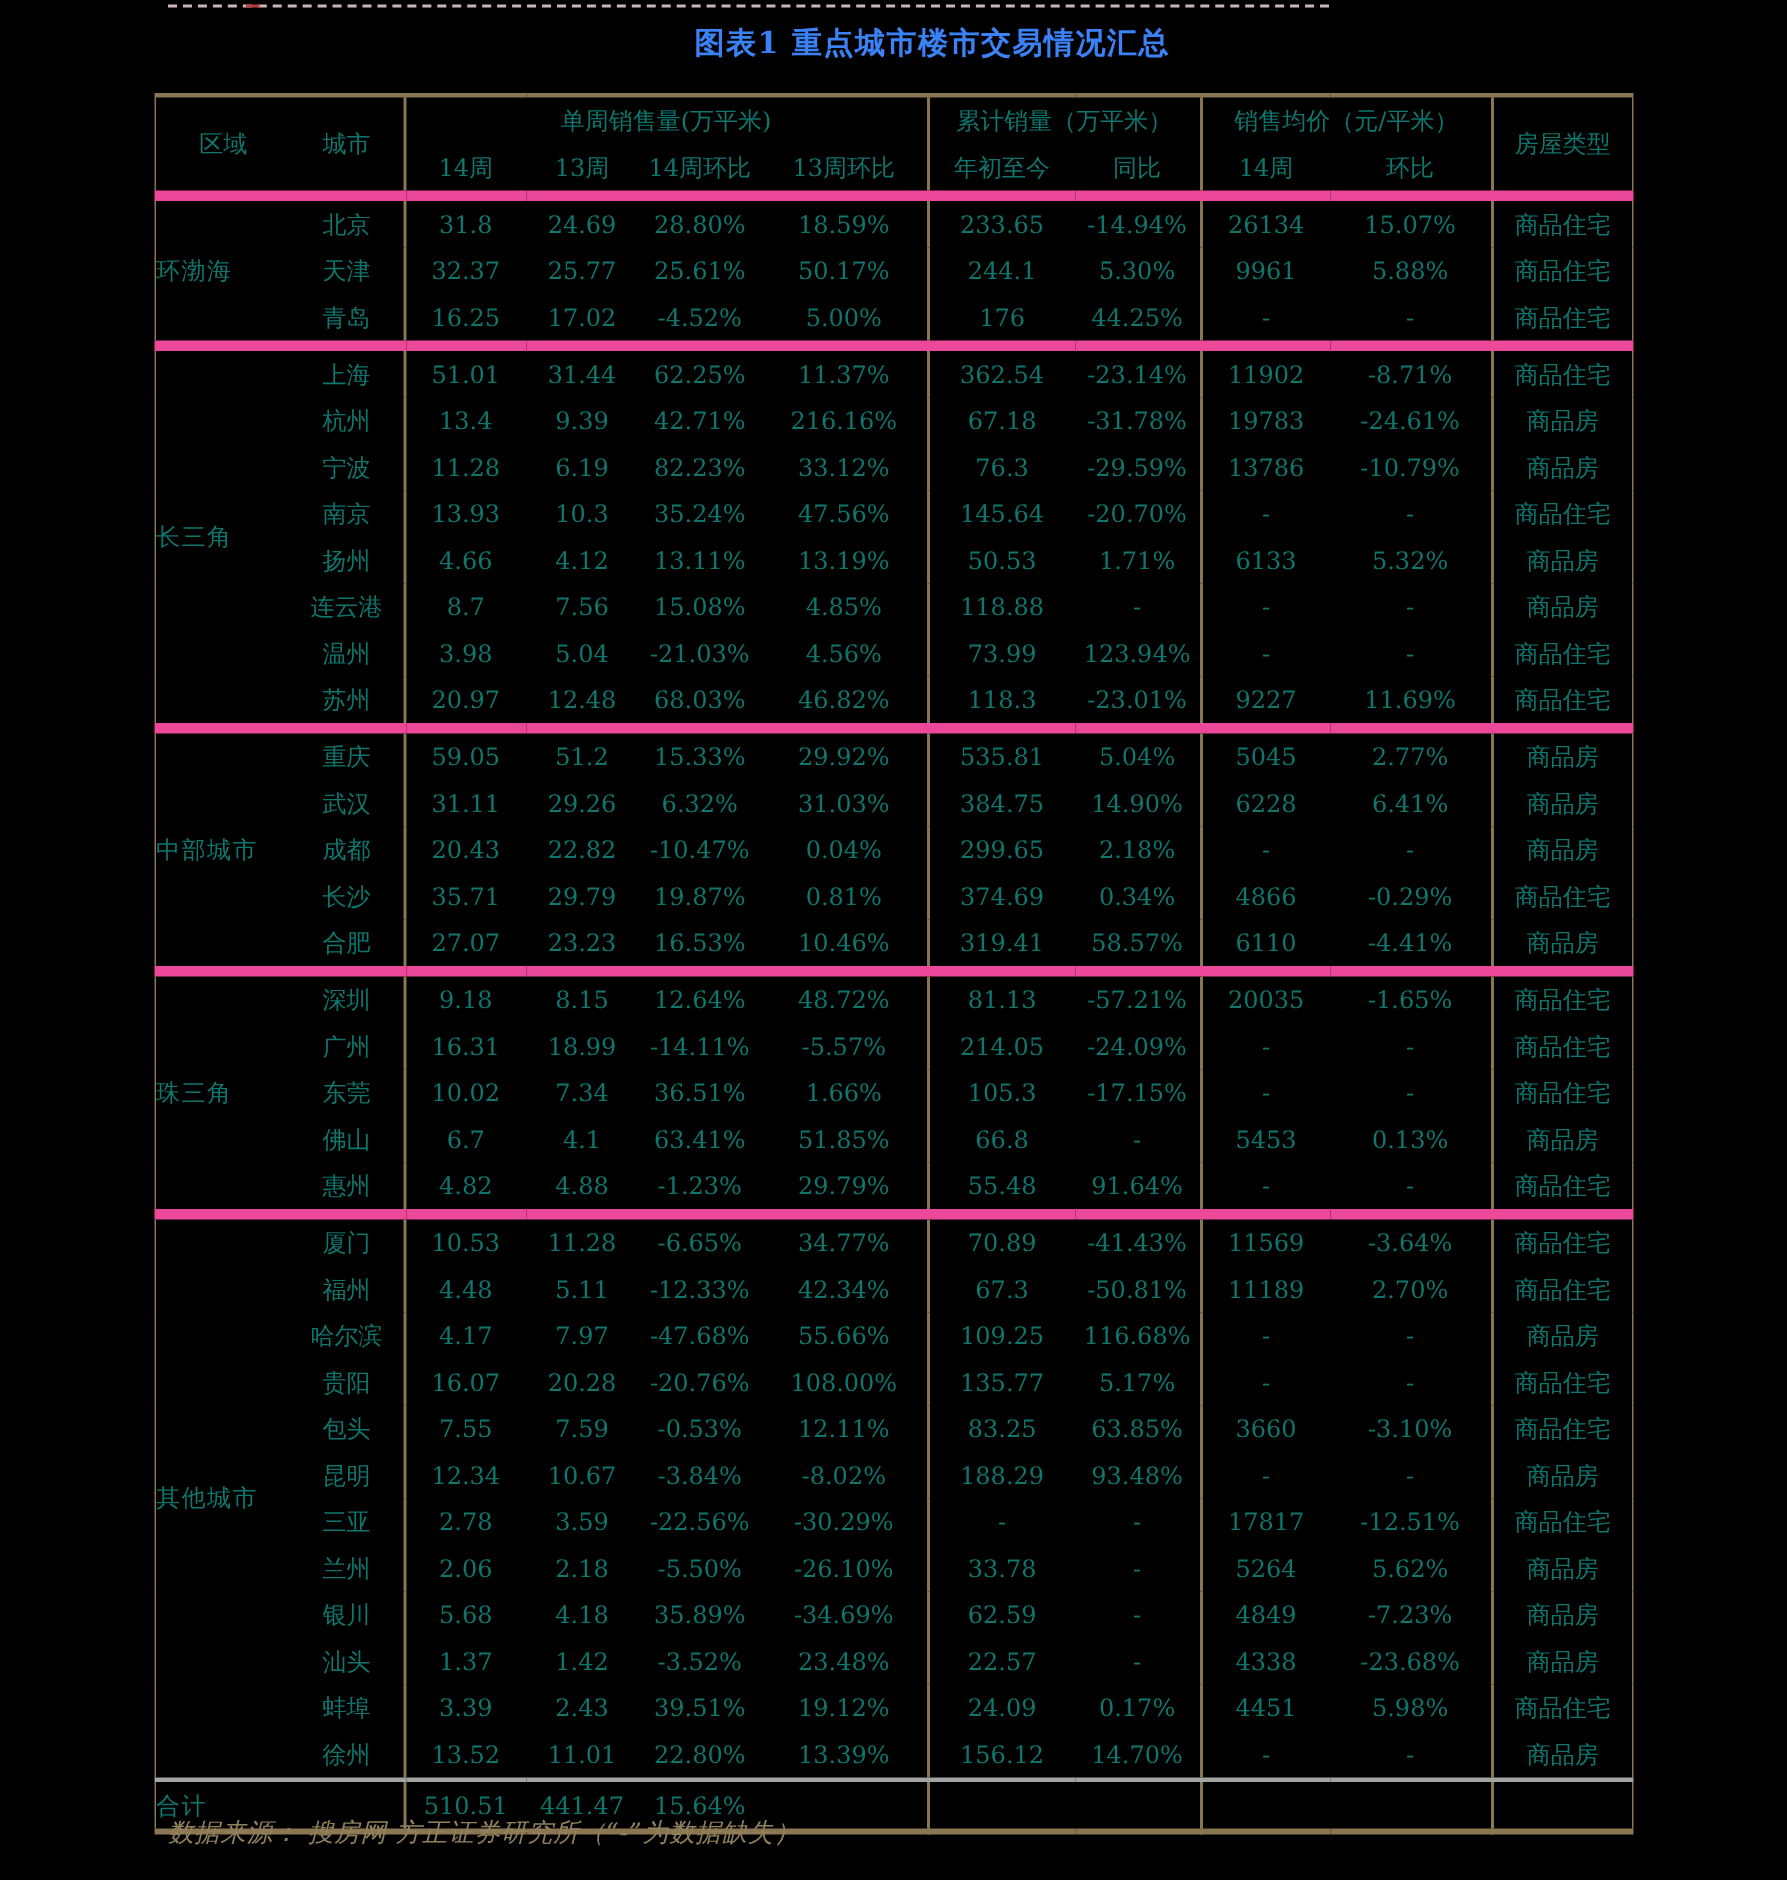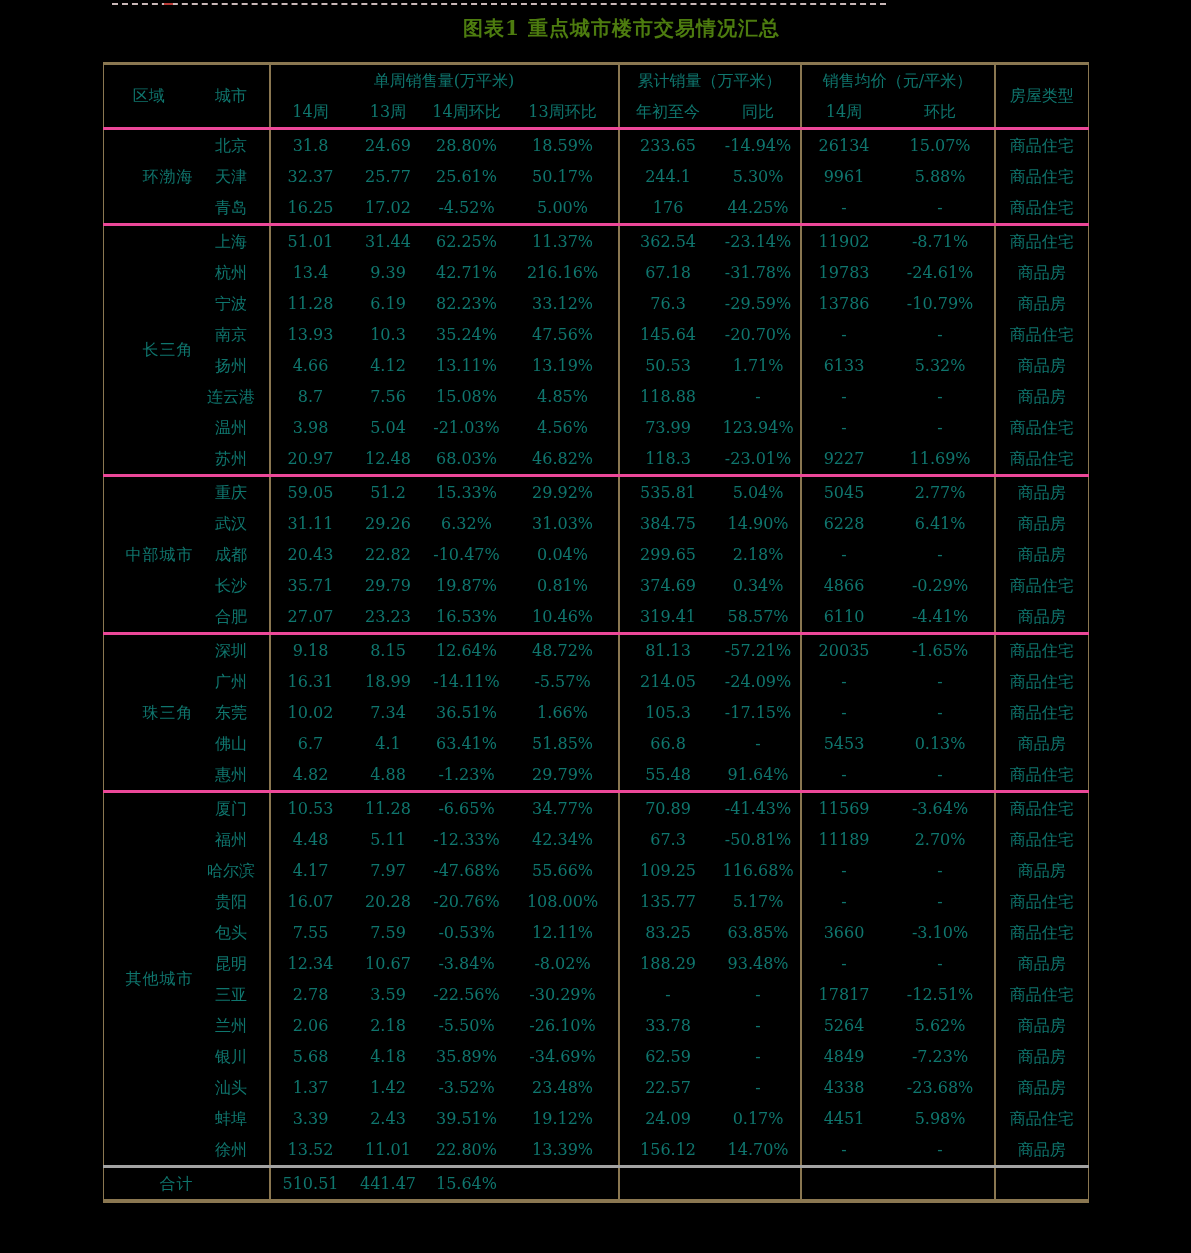--- a/index.html
+++ b/index.html
@@ -9,36 +9,36 @@
     color:#9c8a66;
   }
   .stage { position:absolute; inset:0; }
   .top-dashed-line {
     position:absolute; left:112px; top:3px; width:774px; height:0;
     border-top:2px dashed #c9b7b7;
   }
   .red-dash { position:absolute; left:52px; top:-2px; width:9px; height:2px; background:#b93a36; }
   .title {
     position:absolute; top:15px; left:0; width:100%; box-sizing:border-box; padding-left:52px;
-    margin:0; text-align:center; font-size:20px; font-weight:700; letter-spacing:1px; color:#4d7c0f;
+    margin:0; text-align:center; font-size:20px; font-weight:700; letter-spacing:1px; color:#3b82f6;
   }
   table.data-table {
     position:absolute; left:103px; top:62px; width:985px;
     border-collapse:collapse; table-layout:fixed;
     font-size:16px; color:#0f766e;
     border:1px solid #8a7751; border-top:3px solid #8a7751; border-bottom:4px solid #8a7751;
   }
   th, td { padding:0; margin:0; text-align:center; font-weight:normal; line-height:1.1; overflow:hidden; white-space:nowrap; }
   thead th { height:31px; font-size:16px; }
   thead { border-bottom:3px solid #8a7751; }
   tbody td { height:31px; }
   .vr { border-right:2px solid #8a7751; }
-  tr.group-start td { border-top:3px solid #ec4899; }
+  tr.group-start td { border-top:7px solid #ec4899; }
   .total-band td { border-top:3px solid #a3a3a3; height:31px; }
-  .region-cell { text-align:right; letter-spacing:1px; }
+  .region-cell { text-align:left; letter-spacing:1px; }
   .source-note {
     position:absolute; left:112px; top:1210px; margin:0;
     font-style:italic; font-size:17px; letter-spacing:0.5px; color:#93815d;
   }
 </style>
 </head>
 <body>
 
 <div class="stage">
 
@@ -495,14 +495,15 @@
         <td class="vr"></td>
         <td></td>
         <td class="vr"></td>
         <td></td>
         <td class="vr"></td>
         <td></td>
       </tr>
     </tbody>
   </table>
 
+  <p class="source-note">数据来源： 搜房网   方正证券研究所（“-”为数据缺失）</p>
 
 </div>
 
 </body></html>

